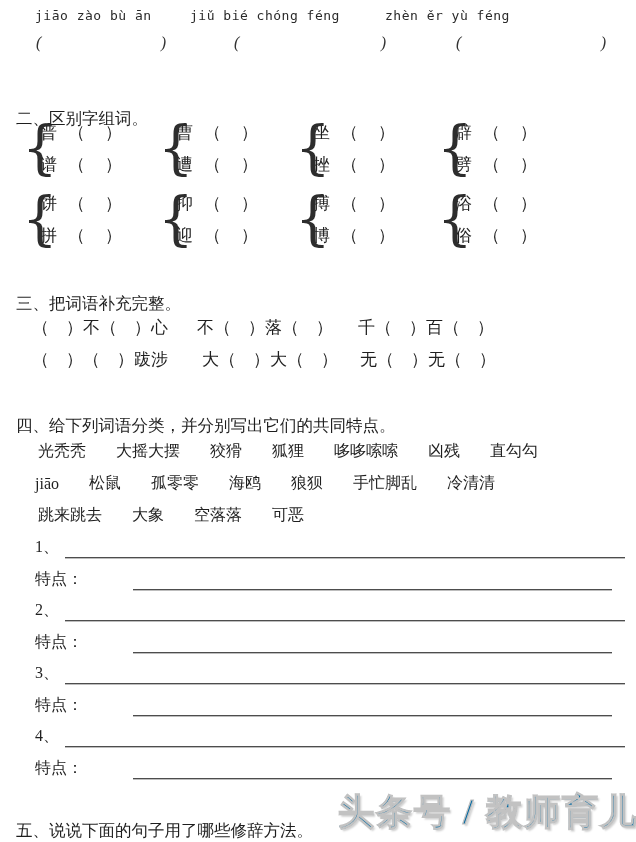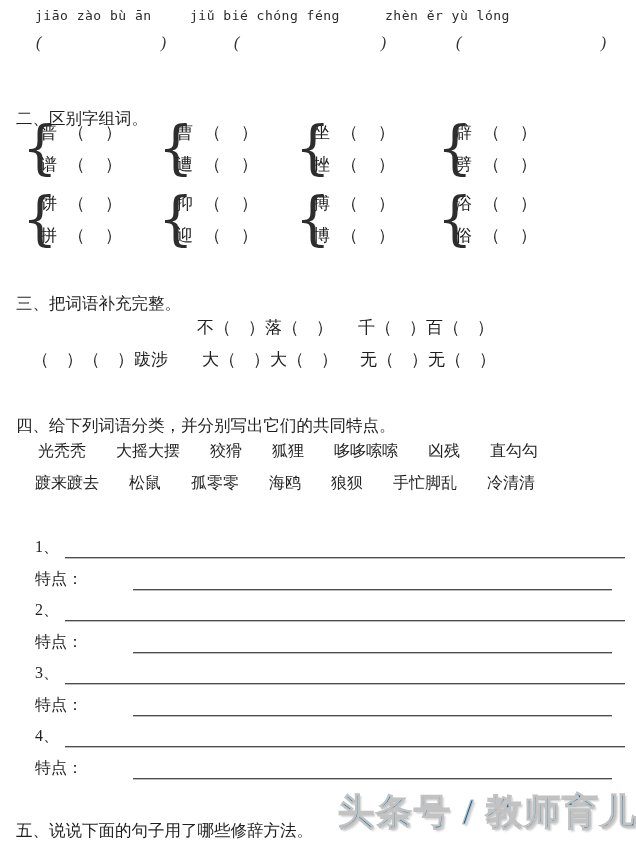--- a/index.html
+++ b/index.html
@@ -45,21 +45,21 @@
     color:#0369a1;-webkit-text-stroke:1.2px #c2c2c2;letter-spacing:2px;
     text-shadow:2px 2px 2px #cfcfcf;white-space:pre;}
 </style>
 </head>
 <body>
 
 <div class="page">
 
   <span class="py" style="left:35px">jiāo zào bù ān</span>
   <span class="py" style="left:190px">jiǔ bié chóng féng</span>
-  <span class="py" style="left:385px">zhèn ěr yù lóng</span>
+  <span class="py" style="left:385px">zhèn ěr yù féng</span>
 
   <span class="ppair" style="left:36px;width:130px">
     <i>(</i>
       <i>)</i>
   </span>
   <span class="ppair" style="left:234px;width:152px">
     <i>(</i>
       <i>)</i>
   </span>
   <span class="ppair" style="left:456px;width:150px">
@@ -194,46 +194,53 @@
         <div class="pair-line">
             <span class="pair-char">俗</span>
             <span class="po">（</span>
             <span class="pz">）</span>
           </div>
       </div>
     </div>
   </div>
 
   <h2 class="sec" style="top:285px">三、把词语补充完整。</h2>
+  <span class="s3" style="left:32px;top:316px">（　）不（　）心</span>
   <span class="s3" style="left:197px;top:316px">不（　）落（　）</span>
   <span class="s3" style="left:358px;top:316px">千（　）百（　）</span>
   <span class="s3" style="left:32px;top:348px">（　）（　）跋涉</span>
   <span class="s3" style="left:360px;top:348px">无（　）无（　）</span>
   <span class="s3" style="left:202px;top:348px">大（　）大（　）</span>
 
   <h2 class="sec" style="top:407px">四、给下列词语分类，并分别写出它们的共同特点。</h2>
 
   <div class="wrow" style="left:38px;top:441px">
     <span>光秃秃</span>
     <span>大摇大摆</span>
     <span>狡猾</span>
     <span>狐狸</span>
     <span>哆哆嗦嗦</span>
     <span>凶残</span>
     <span>直勾勾</span>
   </div>
   <div class="wrow" style="left:35px;top:473px">
-    <span>踱来踱去</span>
+    <span>jiāo</span>
     <span>松鼠</span>
     <span>孤零零</span>
     <span>海鸥</span>
     <span>狼狈</span>
     <span>手忙脚乱</span>
     <span>冷清清</span>
   </div>
+  <div class="wrow" style="left:38px;top:505px">
+    <span>跳来跳去</span>
+    <span>大象</span>
+    <span>空落落</span>
+    <span>可恶</span>
+  </div>
 
   <div class="blank num" style="top:536px">
     <span class="blabel">1、</span>
       <div class="bline"></div>
   </div>
   <div class="blank feat" style="top:568px">
     <span class="blabel">特点：</span>
       <div class="bline"></div>
   </div>
   <div class="blank num" style="top:599px">

